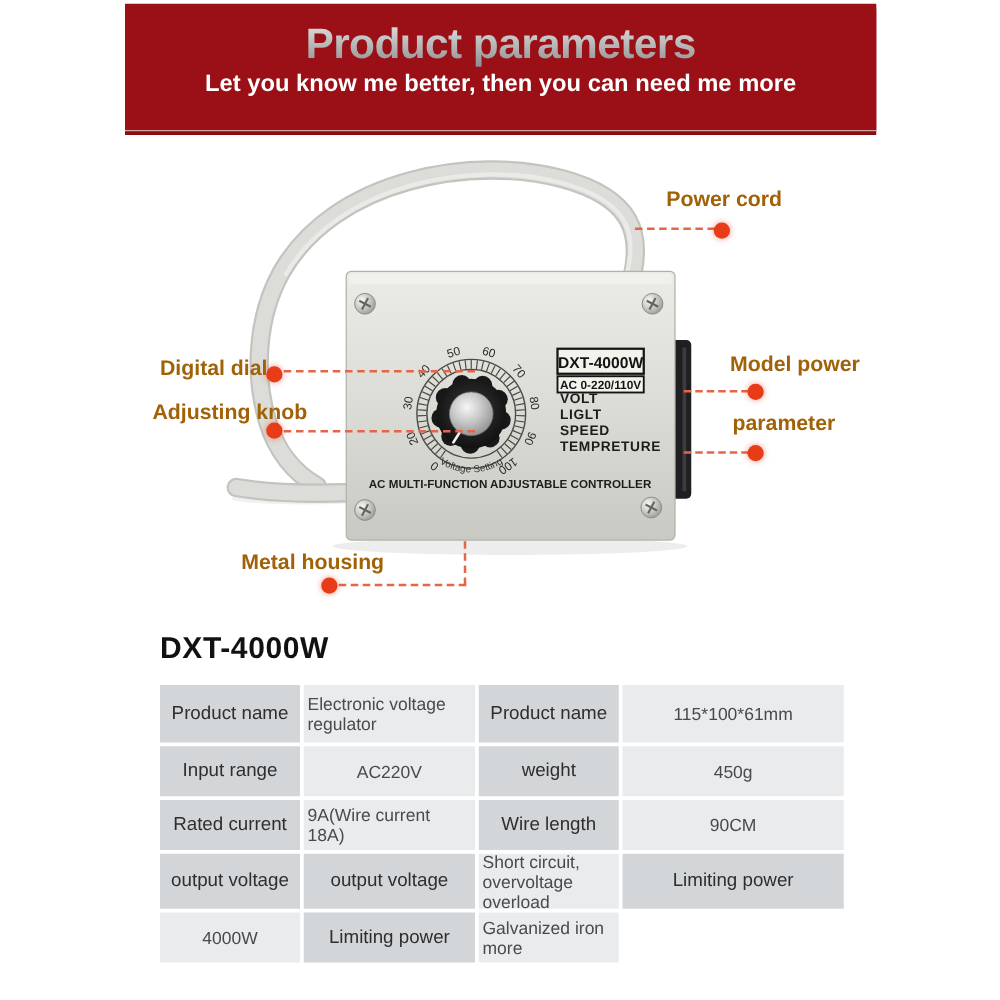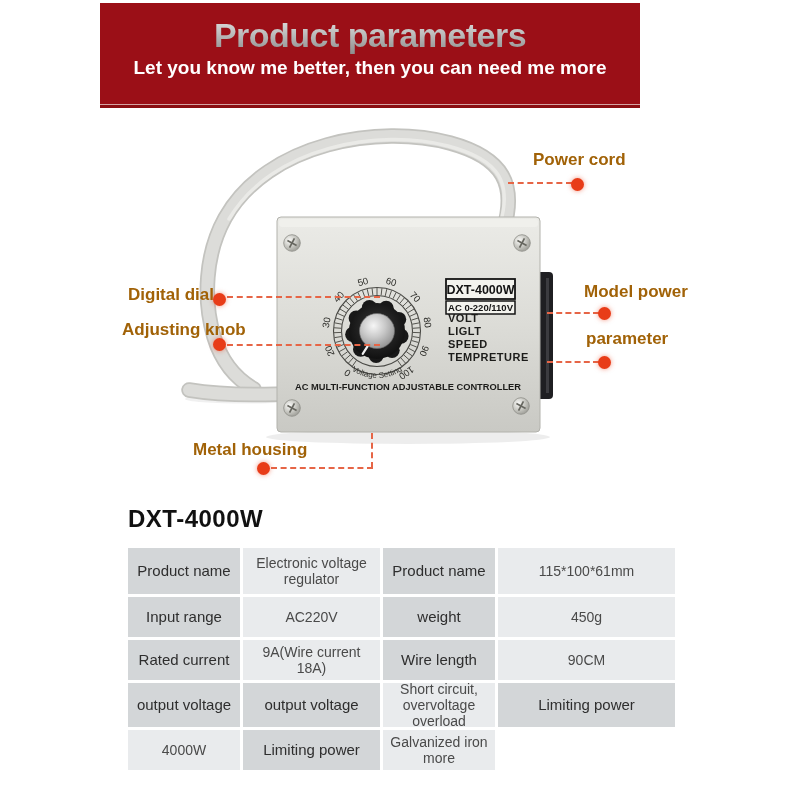--- a/index.html
+++ b/index.html
@@ -2,21 +2,21 @@
 <html><head>
 <meta charset="utf-8">
 <style>
   html,body{margin:0;padding:0;}
   body{
     width:800px;height:800px;position:relative;background:#ffffff;
     font-family:"Liberation Sans", sans-serif;overflow:hidden;
   }
   
   .banner{
-    position:absolute;left:100px;top:3px;width:540px;height:101px;
+    position:absolute;left:100px;top:3px;width:601px;height:101px;
     background:#9b0f17;
     box-shadow:0 1px 0 #d6a3a3, 0 4px 0 #8a0d12;
     text-align:center;
   }
   .banner-title{
     margin:0;padding-top:15px;
     font-size:34px;font-weight:bold;letter-spacing:-0.5px;line-height:1.05;
     background:linear-gradient(180deg,#f4f4f4 5%,#cfcfcf 45%,#8d8d8d 100%);
     -webkit-background-clip:text;background-clip:text;
     color:transparent;
@@ -46,21 +46,21 @@
   
   .spec-table{
     position:absolute;left:128px;top:548px;width:547px;
     display:grid;
     grid-template-columns:112px 137px 112px 177px;
     grid-template-rows:46px 40px 40px 44px 40px;
     gap:3px;
   }
   .cell{
     display:flex;align-items:center;justify-content:center;
-    text-align:center;padding:1px 3px;box-sizing:border-box;line-height:1.15;
+    padding:1px 3px;box-sizing:border-box;line-height:1.15;
   }
   .cell.lbl{background:#d3d6d8;font-size:15px;color:#2e2e2e;}
   .cell.val{background:#e9ebed;font-size:14px;color:#4a4a4a;}
 </style>
 </head>
 <body>
 
 <div class="banner">
   <h1 class="banner-title">Product parameters</h1>
   <p class="banner-sub">Let you know me better, then you can need me more</p>

